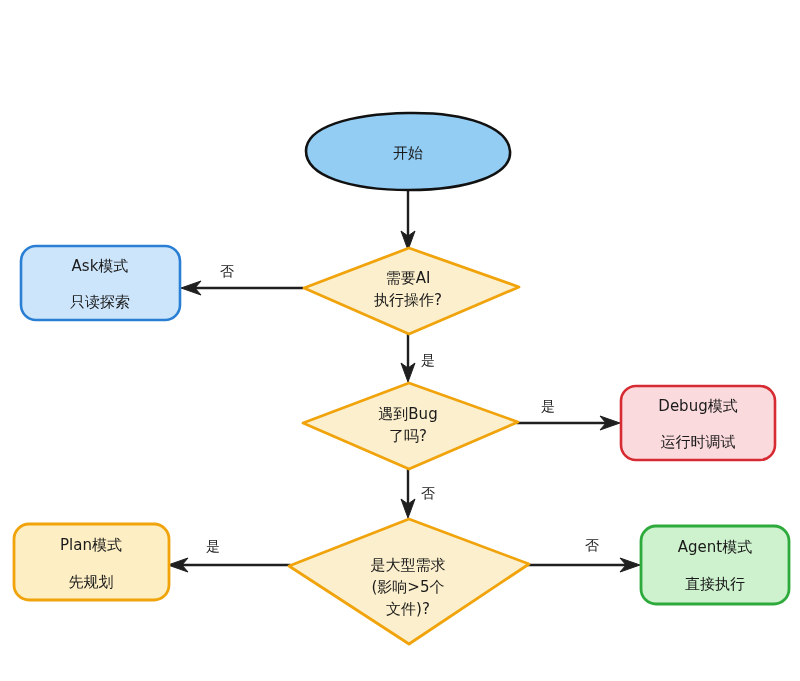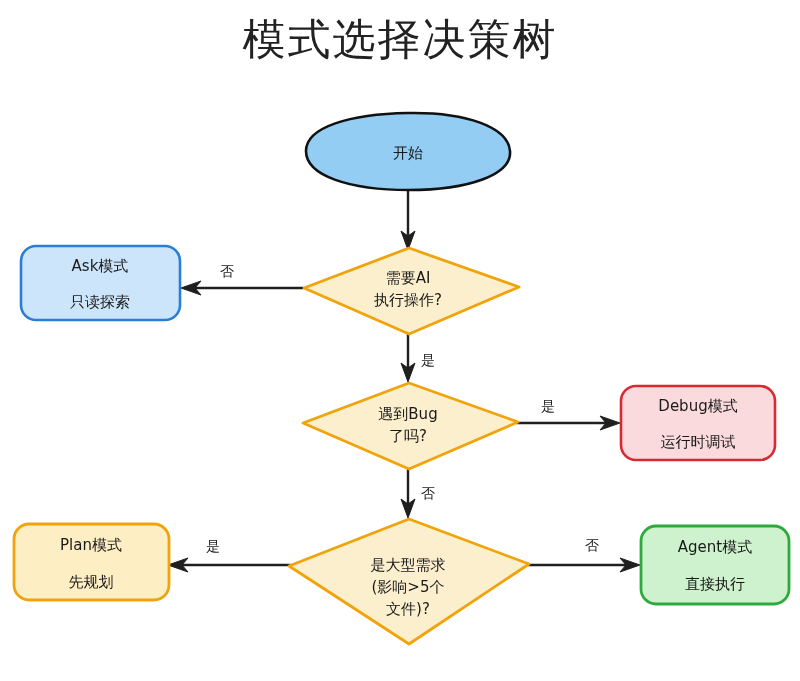--- a/index.html
+++ b/index.html
@@ -62,21 +62,20 @@
     stroke: #1f1f1f;
     stroke-width: 1;
     stroke-linejoin: round;
   }
 </style>
 </head>
 <body>
 
 <div id="page">
 
-  <div class="title">模式选择决策树</div>
 
   <svg class="diagram" viewBox="0 0 800 681">
 
     <g>
       <path class="edge-line" d="M 408 188 L 408 240"></path>
       <path class="arrow-head" d="M 408 250 L 401 231 L 408 236 L 415 231 Z"></path>
     </g>
 
     <g>
       <path class="edge-line" d="M 303 288 L 192 288"></path>

